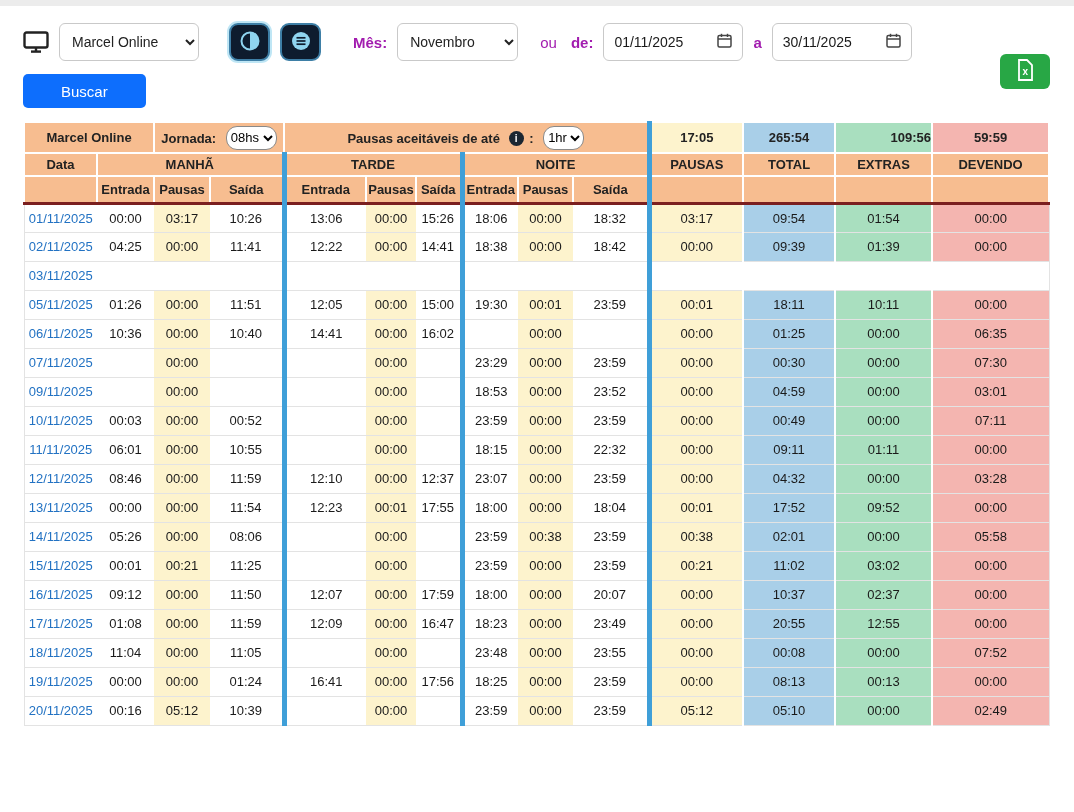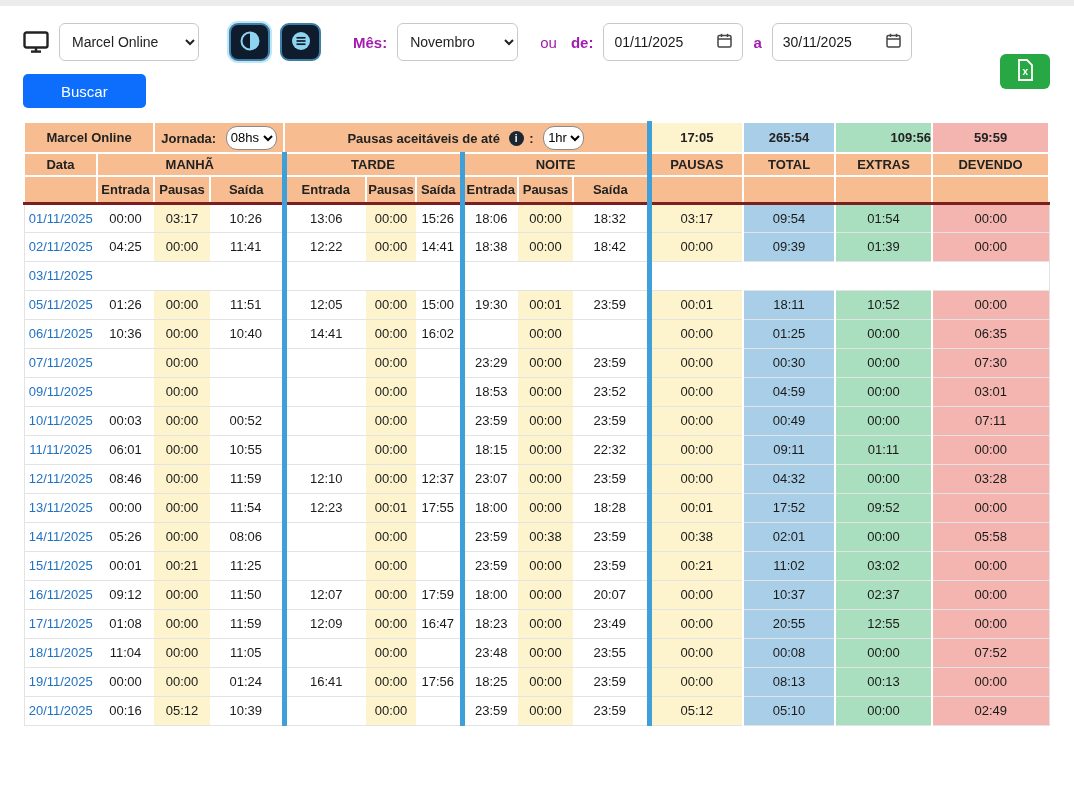--- a/index.html
+++ b/index.html
@@ -292,21 +292,21 @@
         <td class="c-pause">00:00</td>
         <td class="c-time">11:51</td>
         <td class="c-time dl">12:05</td>
         <td class="c-pause">00:00</td>
         <td class="c-time">15:00</td>
         <td class="c-time dl">19:30</td>
         <td class="c-pause">00:01</td>
         <td class="c-time">23:59</td>
         <td class="c-pausas dl">00:01</td>
         <td class="c-total wl">18:11</td>
-        <td class="c-extras wl">10:52</td>
+        <td class="c-extras wl">10:11</td>
         <td class="c-devendo wl">00:00</td>
       </tr>
       <tr>
         <td class="c-date">06/11/2025</td>
         <td class="c-time">10:36</td>
         <td class="c-pause">00:00</td>
         <td class="c-time">10:40</td>
         <td class="c-time dl">14:41</td>
         <td class="c-pause">00:00</td>
         <td class="c-time">16:02</td>
@@ -401,21 +401,21 @@
       <tr>
         <td class="c-date">13/11/2025</td>
         <td class="c-time">00:00</td>
         <td class="c-pause">00:00</td>
         <td class="c-time">11:54</td>
         <td class="c-time dl">12:23</td>
         <td class="c-pause">00:01</td>
         <td class="c-time">17:55</td>
         <td class="c-time dl">18:00</td>
         <td class="c-pause">00:00</td>
-        <td class="c-time">18:28</td>
+        <td class="c-time">18:04</td>
         <td class="c-pausas dl">00:01</td>
         <td class="c-total wl">17:52</td>
         <td class="c-extras wl">09:52</td>
         <td class="c-devendo wl">00:00</td>
       </tr>
       <tr>
         <td class="c-date">14/11/2025</td>
         <td class="c-time">05:26</td>
         <td class="c-pause">00:00</td>
         <td class="c-time">08:06</td>

